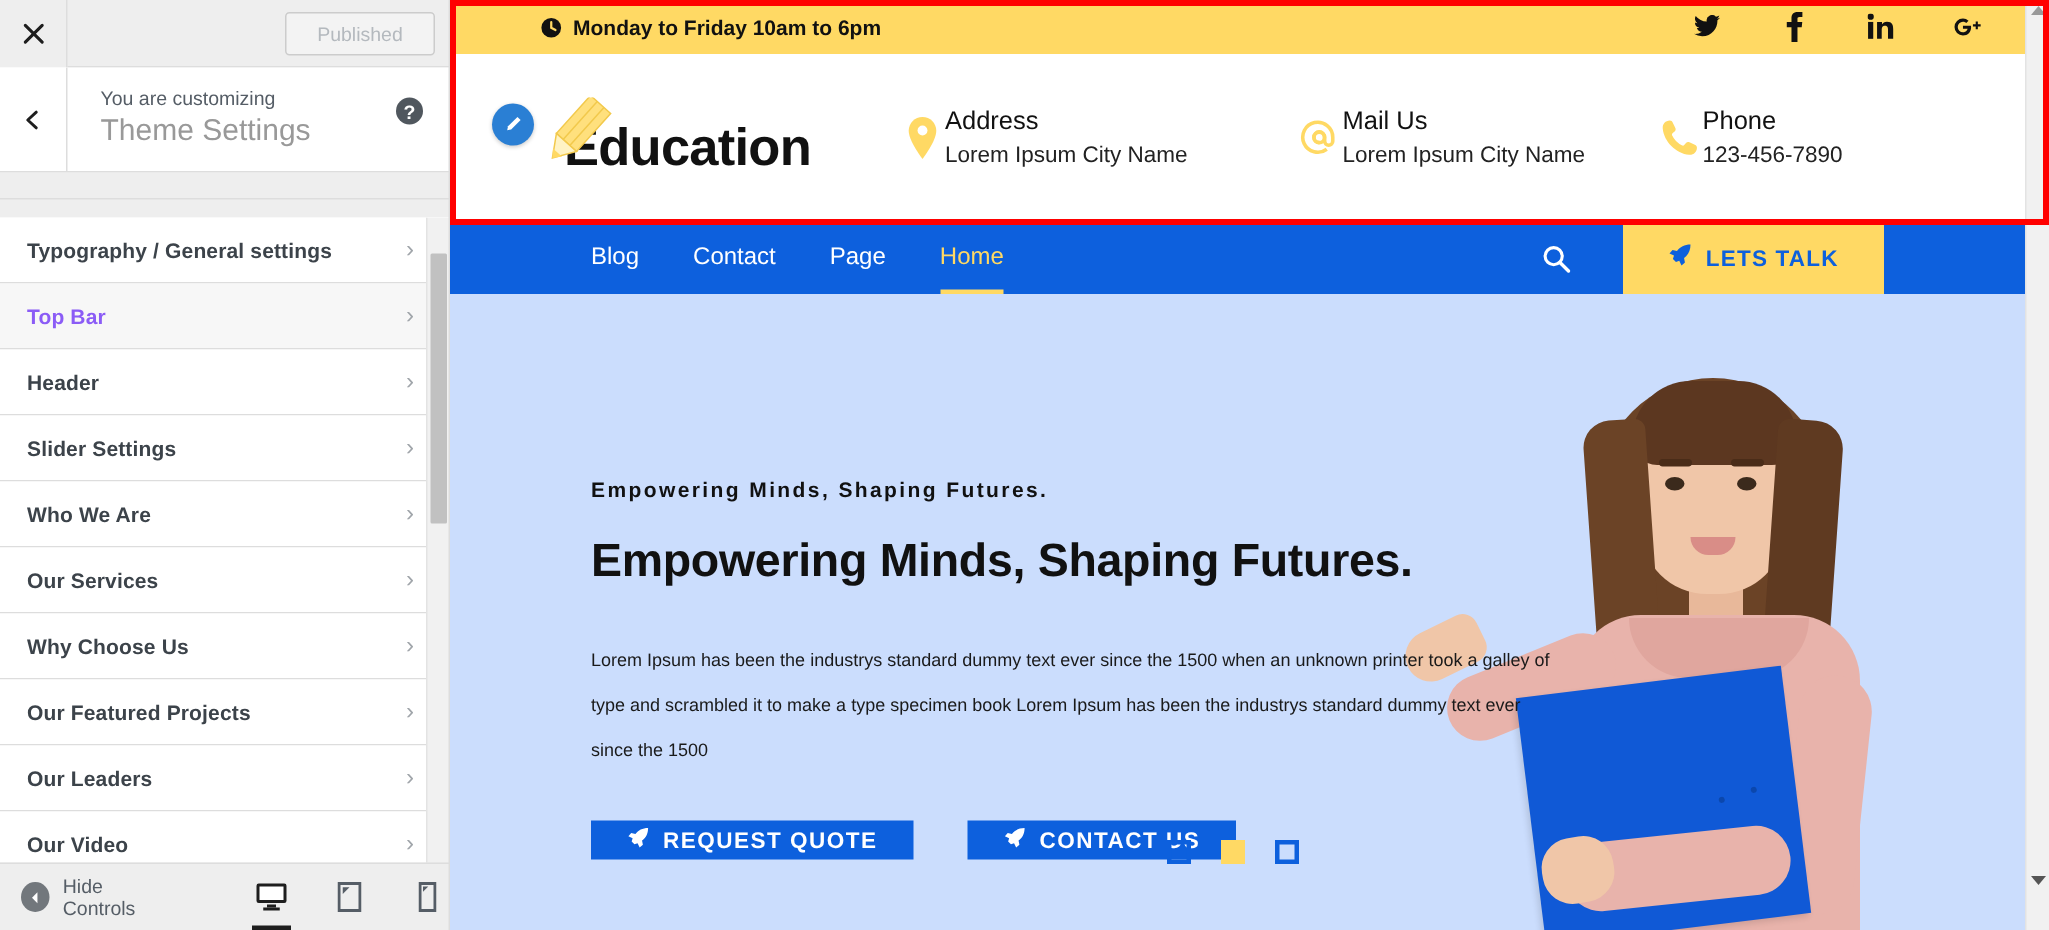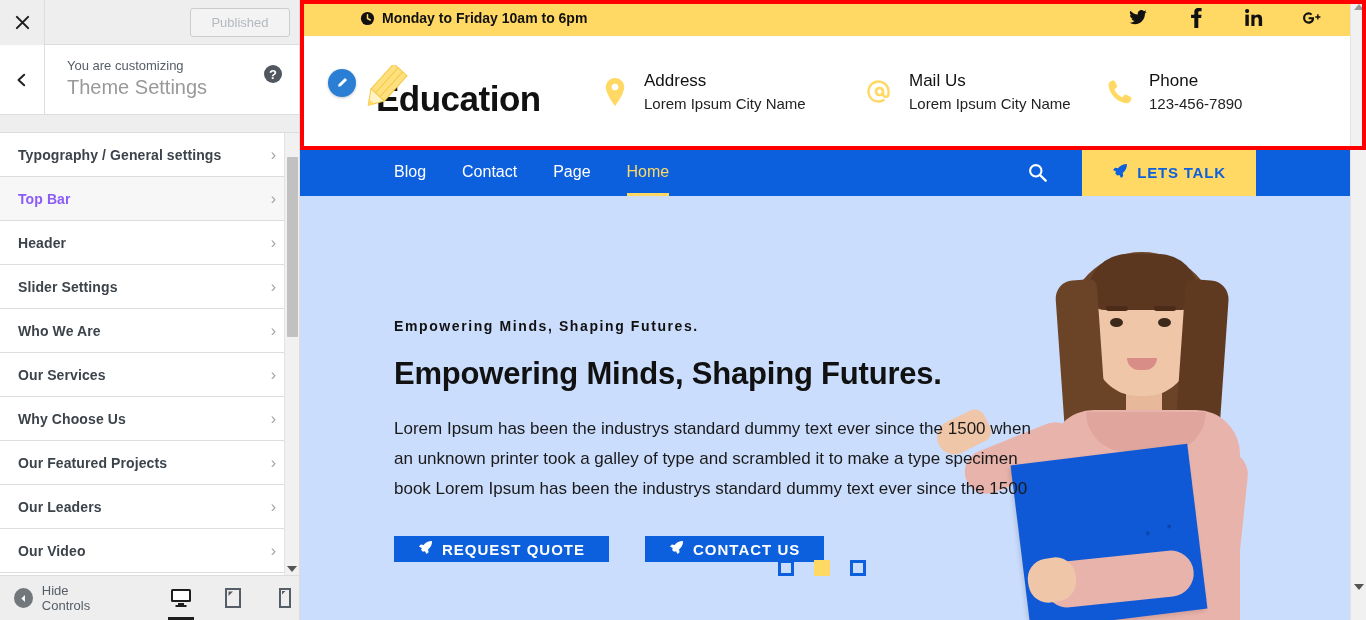--- a/index.html
+++ b/index.html
@@ -43,21 +43,21 @@
   .cz-custtitle { font-size: 13px; color: #555d66; line-height: 17px; }
   .cz-themename { font-size: 20px; color: #999; line-height: 26px; font-weight: 400; }
   .cz-help {
     position: absolute; right: 18px; top: 20px; width: 18px; height: 18px;
     border-radius: 50%; background: #50575e; color: #fff; font-size: 13px; font-weight: bold;
     display: flex; align-items: center; justify-content: center; cursor: pointer;
   }
 
   .cz-gap { height: 18px; background: #eee; border-bottom: 1px solid #ddd; }
 
-  .cz-list { position: relative; height: 443px; overflow: hidden; background: #fff; }
+  .cz-list { position: relative; height: 443px; overflow: hidden; background: #fff; margin-top: 12px; }
   .cz-item {
     height: 44px; display: flex; align-items: center; padding: 0 18px;
     border-bottom: 1px solid #ddd; background: #fff; cursor: pointer; position: relative;
   }
   .cz-item .lbl { font-size: 14px; font-weight: bold; color: #3c434a; letter-spacing: .1px; }
   .cz-item .chev { position: absolute; right: 24px; color: #a0a5aa; font-size: 16px; font-weight: 300; }
   .cz-item.active { background: #f7f7f7; }
   .cz-item.active .lbl { color: #8b5cf6; }
 
   .cz-scrolltrack {
@@ -121,21 +121,21 @@
   .logo-circle {
     position: absolute; left: 2px; top: 4px; width: 28px; height: 28px; border-radius: 50%;
     background: #2a7fd4; display: flex; align-items: center; justify-content: center;
     box-shadow: 0 1px 3px rgba(0,0,0,.22);
   }
   .logo-circle svg { width: 14px; height: 14px; }
   .logo-pencil { position: absolute; left: 26px; top: 0px; }
   .logo-text { font-size: 35px; font-weight: 700; color: #111; letter-spacing: -0.5px; margin-left: -42px; margin-top: 14px; }
 
   .contacts { display: flex; align-items: center; flex: 1; }
-  .cinfo { display: flex; align-items: center; gap: 14px; }
+  .cinfo { display: flex; align-items: center; }
   .cinfo.addr { margin-left: 0; width: 265px; }
   .cinfo.mail { width: 240px; }
   .cinfo.phone { width: 240px; }
   .cicon { width: 30px; display: flex; align-items: center; justify-content: center; color: #ffd964; }
   .cicon svg { display: block; }
   .cinfo .ct { line-height: 1.45; }
   .cinfo .cl { font-size: 17px; color: #111; font-weight: 400; }
   .cinfo .cv { font-size: 15px; color: #222; }
 
   
@@ -157,21 +157,21 @@
     gap: 9px; color: #0d60dd; font-size: 15px; font-weight: bold; letter-spacing: .8px; cursor: pointer;
   }
   .nav-cta svg { width: 16px; height: 16px; }
   .nav-tail { width: 110px; background: #0d60dd; }
 
   
   .hero { position: relative; height: 424px; background: #cbddfd; overflow: hidden; }
   .hero-text { position: absolute; left: 94px; top: 122px; width: 650px; }
   .hero-sub { font-size: 14px; font-weight: bold; letter-spacing: 1.6px; color: #111; }
   .hero-title { font-size: 31px; font-weight: 800; color: #111; margin-top: 22px; letter-spacing: -.2px; }
-  .hero-para { font-size: 17px; color: #1a1a1a; line-height: 30px; margin-top: 22px; width: 640px; }
+  .hero-para { font-size: 12px; color: #1a1a1a; line-height: 30px; margin-top: 33px; width: 640px; }
   .hero-btns { display: flex; gap: 36px; margin-top: 32px; }
   .hero-btn {
     background: #0d60dd; color: #fff; height: 26px; display: flex; align-items: center;
     justify-content: center; gap: 9px; font-size: 15px; font-weight: bold; letter-spacing: 1px;
     padding: 0 24px; cursor: pointer;
   }
   .hero-btn svg { width: 15px; height: 15px; }
   .hero-dots { position: absolute; left: 478px; top: 364px; display: flex; gap: 20px; }
   .dot { width: 16px; height: 16px; border: 3px solid #0d60dd; background: transparent; cursor: pointer; }
   .dot.on { background: #ffd964; border-color: #ffd964; }

